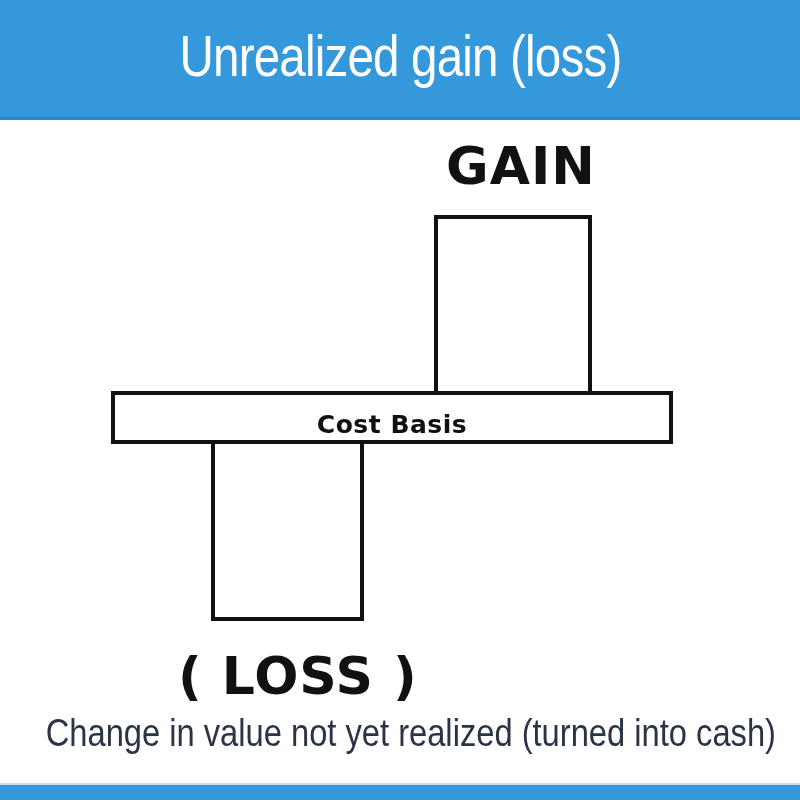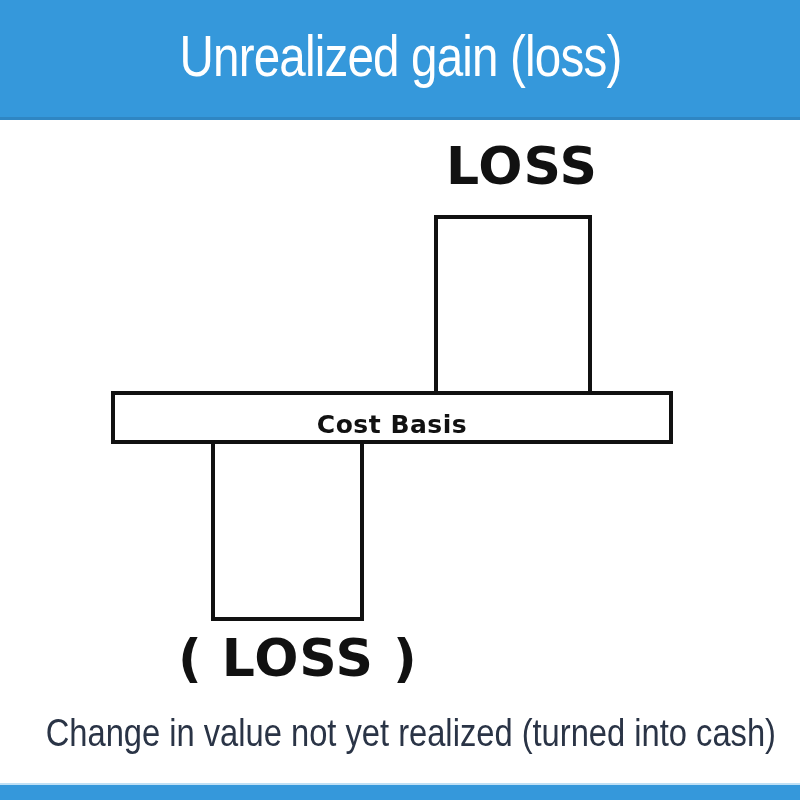--- a/index.html
+++ b/index.html
@@ -41,21 +41,21 @@
     letter-spacing: 0.5px;
     margin-top: 14px;
   }
   .hand-label {
     position: absolute;
     font-family: "DejaVu Sans", sans-serif;
     font-weight: bold; color: #111111;
     white-space: pre;
   }
   .gain-label { left: 446px; top: 136px; font-size: 52px; letter-spacing: 1px; }
-  .loss-label { left: 178px; top: 628px; font-size: 52px; letter-spacing: 1px; }
+  .loss-label { left: 178px; top: 646px; font-size: 52px; letter-spacing: 1px; }
   .caption {
     position: absolute; left: -12px; top: 712px; width: 824px;
     text-align: center;
     font-family: "Liberation Sans", sans-serif;
     font-size: 38px; color: #2a3446;
     transform: scaleX(0.86);
     white-space: nowrap;
   }
   .footer {
     position: absolute; left: 0; top: 783px; width: 800px; height: 17px;
@@ -64,21 +64,21 @@
     box-sizing: border-box;
   }
 </style>
 </head>
 <body>
 
 <div class="header">
   <div class="header-title">Unrealized gain (loss)</div>
 </div>
 
-<div class="hand-label gain-label">LOSS</div>
+<div class="hand-label gain-label">GAIN</div>
 <div class="box gain-box"></div>
 
 <div class="box cost-bar">
   <span class="cost-label">Cost Basis</span>
 </div>
 
 <div class="box loss-box"></div>
 <div class="hand-label loss-label">( LOSS )</div>
 
 <div class="caption">Change in value not yet realized (turned into cash)</div>

